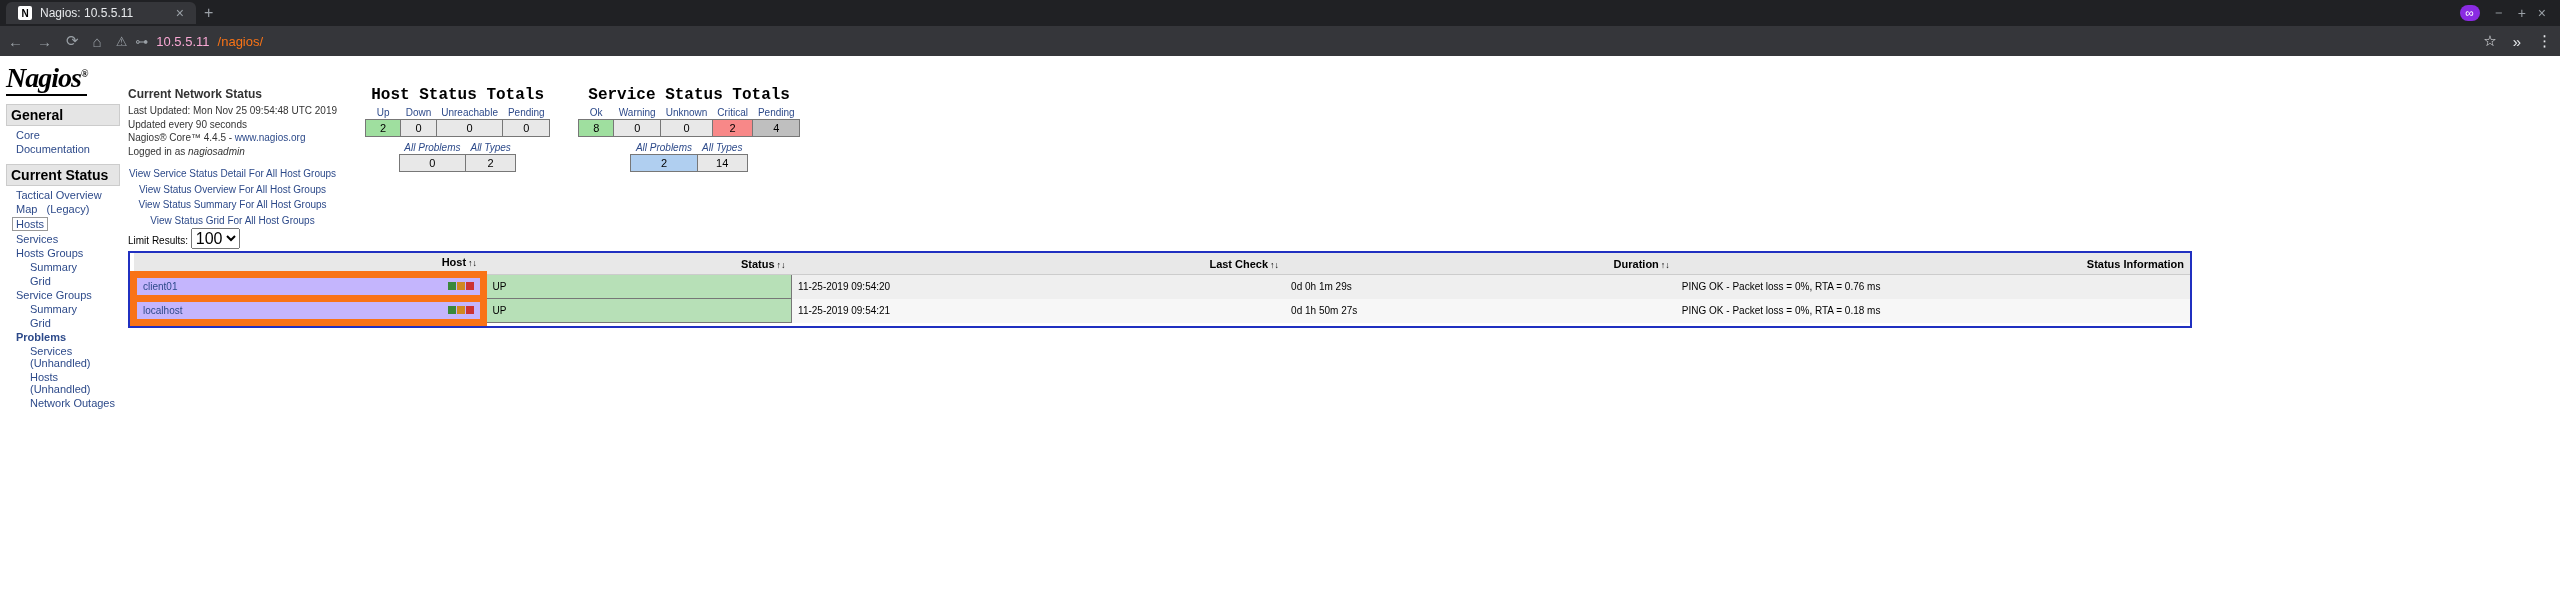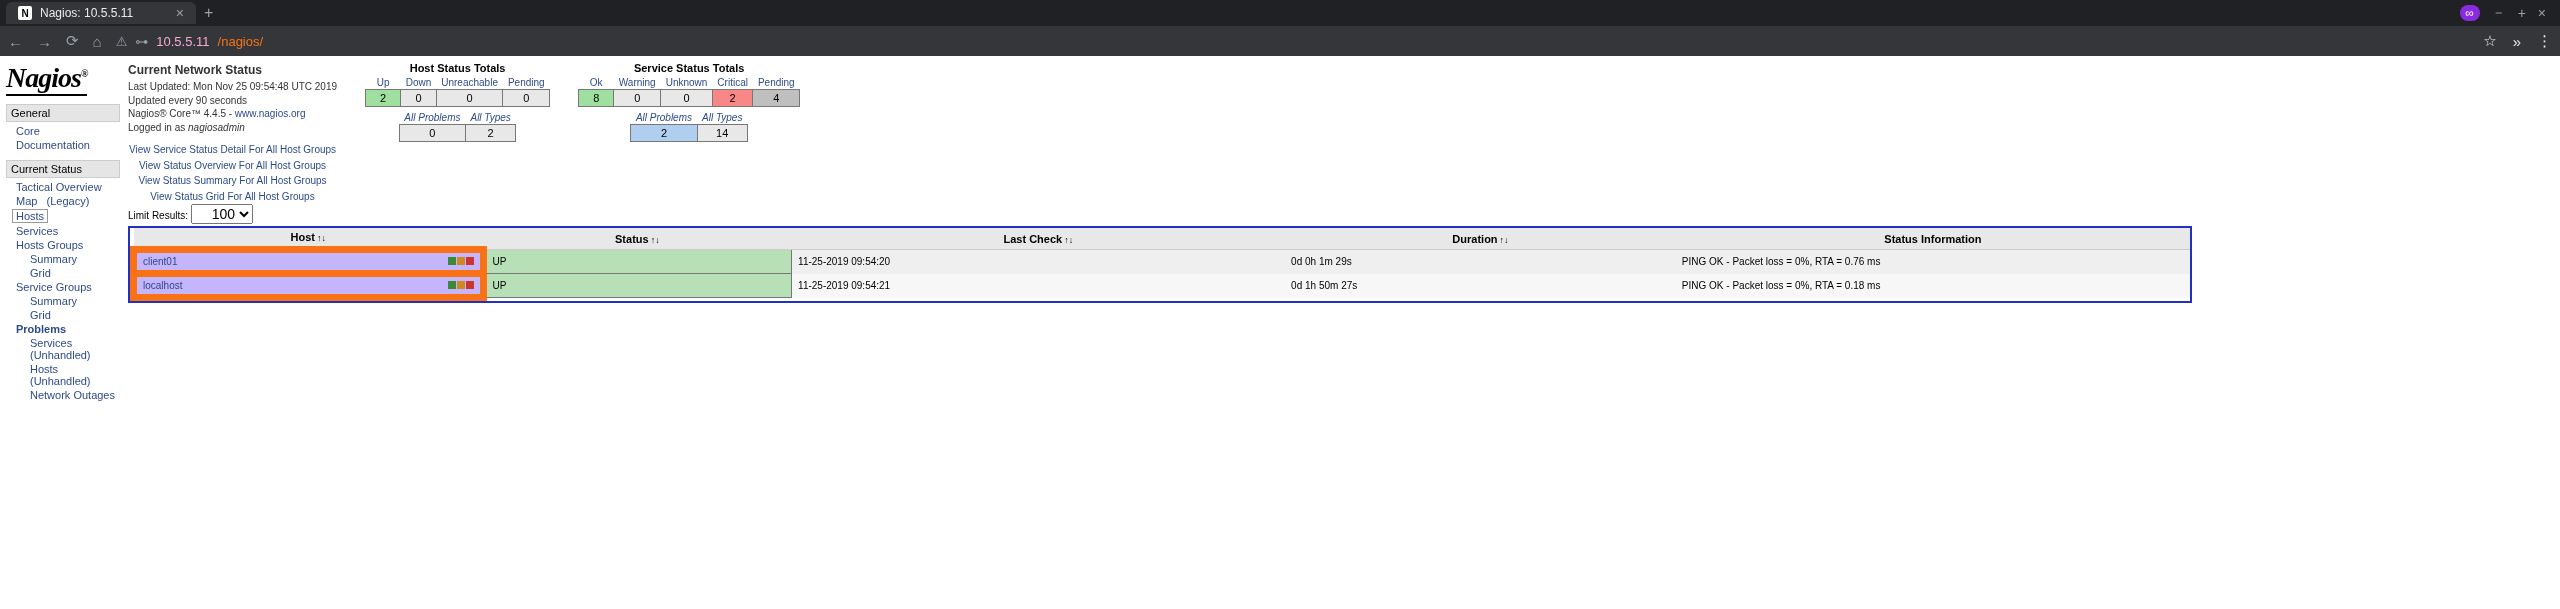--- a/index.html
+++ b/index.html
@@ -20,56 +20,56 @@
 .urlbox { display: flex; align-items: center; gap: 8px; color: #9aa0a6; font-size: 13px; }
 .url-host { color: #f9a8d4; }
 .url-path { color: #f97316; }
 .addr-right { margin-left: auto; display: flex; align-items: center; gap: 16px; color: #e8eaed; font-size: 15px; }
 
 
 .page { display: flex; align-items: flex-start; }
 .sidebar { width: 120px; flex-shrink: 0; padding: 4px 0 0 6px; }
 .logo { font-family: Georgia, 'Times New Roman', serif; font-size: 28px; font-weight: bold; font-style: italic; letter-spacing: -1px; border-bottom: 2px solid #000; display: inline-block; margin: 2px 0 6px 0; }
 .logo sup { font-size: 10px; font-style: normal; vertical-align: super; }
-.sec-head { background: #e5e5e5; border: 1px solid #ccc; padding: 2px 4px; font-weight: normal; font-size: 11px; margin: 2px 0; }
+.sec-head { background: #e5e5e5; border: 1px solid #ccc; padding: 2px 4px; font-weight: bold; font-size: 14px; margin: 2px 0; }
 .navlist { list-style: none; padding: 0 0 6px 10px; }
 .navlist li { padding: 1px 0; }
 .navlist a { color: #2d4a8a; text-decoration: none; font-size: 11px; }
 .navlist .sub { padding-left: 14px; }
 .navlist .sel { background: #fff; border: 1px solid #999; padding: 0 3px; margin-left: -4px; display: inline-block; }
 .navlist .bold a { font-weight: bold; }
 
-.main { flex: 1; padding: 6px 8px; }
+.main { flex: 1; padding: 6px 8px; margin-top: 24px; }
 .toprow { display: flex; gap: 28px; align-items: flex-start; }
 .infoblk { font-size: 10px; color: #333; line-height: 1.35; }
 .infoblk .title { font-weight: bold; font-size: 12px; margin-bottom: 2px; }
 .infoblk a { color: #2d4a8a; text-decoration: none; }
 .linkblk { margin-top: 8px; text-align: center; }
 .linkblk div { padding: 1px 0; }
 
 .totals { text-align: center; font-size: 10px; }
-.totals .title { font-weight: bold; font-size: 11px; margin-bottom: 2px; }
+.totals .title { font-weight: bold; font-size: 16px; margin-bottom: 2px; font-family: Liberation Mono, monospace; }
 .tot-tbl { border-collapse: collapse; margin: 0 auto; }
 .tot-tbl th { font-weight: normal; color: #2d4a8a; padding: 1px 5px; font-size: 10px; }
 .tot-tbl th a { color: #2d4a8a; text-decoration: none; }
 .tot-tbl td { border: 1px solid #777; padding: 2px 14px; font-size: 11px; background: #e8e8e8; }
 .tot-tbl td.up { background: #9fdf9f; }
 .tot-tbl td.crit { background: #f88888; }
 .tot-tbl td.pend { background: #bfbfbf; }
 .tot-tbl td.allp { background: #b0cff0; }
 .subrow { margin-top: 4px; }
 
 .page-title { text-align: center; font-weight: bold; font-size: 14px; margin: 28px 0 20px 40px; width: 900px; }
 
 .limit { font-size: 10px; margin-bottom: 2px; }
-.limit select { font-size: 14px; padding-left: 16px; }
+.limit select { font-size: 16px; }
 
 .status-tbl-wrap { border: 2px solid #2030c0; margin-right: 360px; }
 .status-tbl { width: 100%; border-collapse: collapse; font-size: 10px; }
-.status-tbl th { text-align: center; background: #e8e8e8; padding: 3px 6px; font-weight: bold; font-size: 11px; border-bottom: 1px solid #ccc; }
+.status-tbl th { text-align: right; background: #e8e8e8; padding: 3px 6px; font-weight: bold; font-size: 11px; border-bottom: 1px solid #ccc; }
 .sort-arr { display: inline-block; font-size: 9px; line-height: 8px; vertical-align: middle; margin-left: 2px; }
 .status-tbl td { padding: 3px 6px; }
 .hostcell { background: #c4b5fd; border: 7px solid #f97316; }
 .hostcell a { color: #2d4a8a; text-decoration: none; }
 .statuscell-td { background: #b7e0b7; border: 1px solid #777; position: relative; padding-left: 6px; }
 .sicons { float: right; }
 .sicon { display: inline-block; width: 8px; height: 8px; margin-left: 1px; }
 .sicon.g{ background:#3a883a; } .sicon.o{ background:#d08820; } .sicon.r{ background:#cc3333; }
 .row-odd td.plain { background: #efefef; }
 .row-even td.plain { background: #f7f7f7; }

